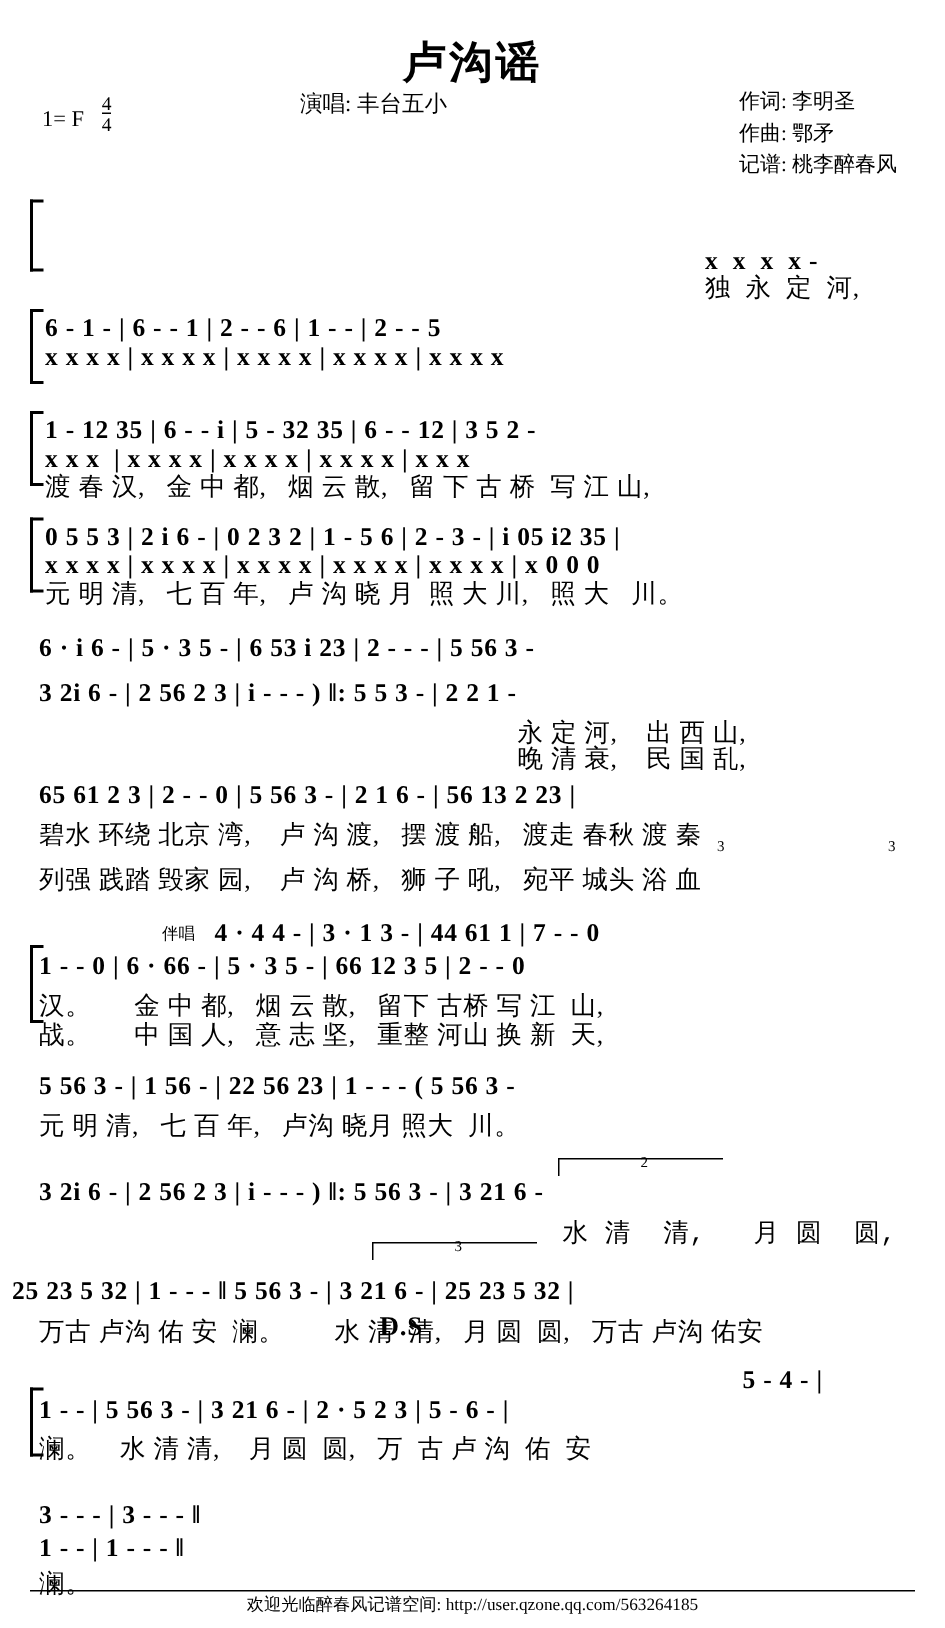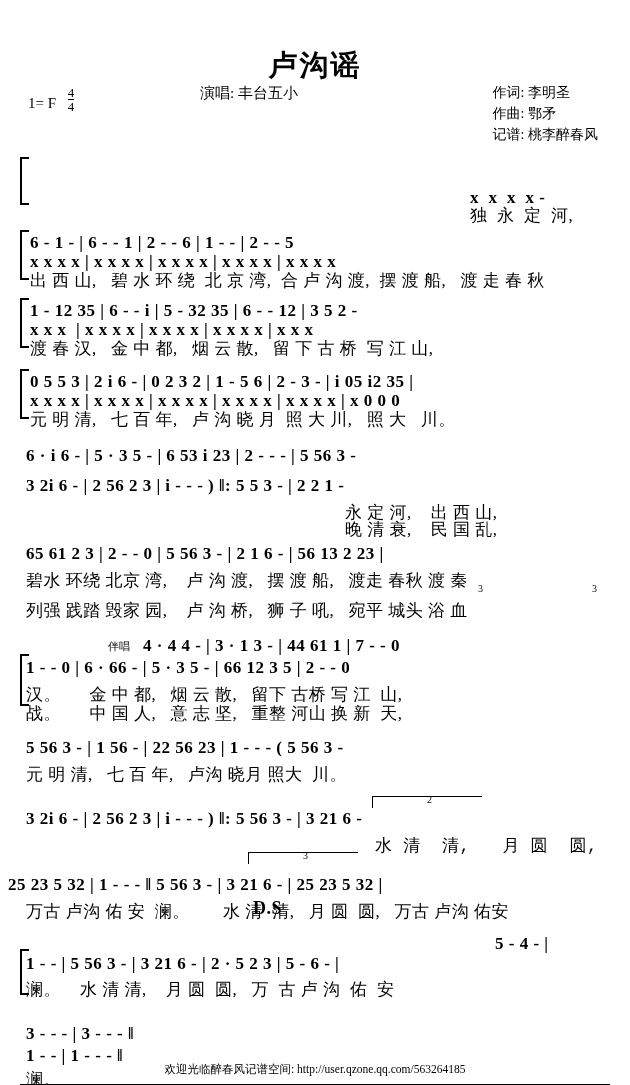--- a/index.html
+++ b/index.html
@@ -1,20 +1,20 @@
 <!DOCTYPE html>
 <html><head>
 <meta charset="utf-8">
 <style>
   html,body{margin:0;padding:0;background:#ffffff;}
   body{
     width:630px;height:1085px;position:relative;overflow:hidden;
     font-family:"Liberation Serif", serif;color:#000;
   }
-  .sheet{position:absolute;inset:0;margin-top:24px;}
+  .sheet{position:absolute;inset:0;}
 
   
   .title{
     position:absolute;top:22px;left:0;width:630px;text-align:center;
     font-size:29px;font-weight:bold;letter-spacing:2px;
     font-family:"Liberation Serif", serif;
   }
   .singer{
     position:absolute;top:60px;left:0;width:498px;text-align:center;
     font-size:15px;
@@ -80,21 +80,20 @@
     <div>记谱: 桃李醉春风</div>
   </div>
 
   <div class="bracket" style="left:20px;top:133px;height:44px;"></div>
   <div class="mline notes" style="left:470px;top:164px;">x  x  x  x -</div>
   <div class="mline lyr" style="left:470px;top:180px;">独  永  定  河,</div>
 
   <div class="bracket" style="left:20px;top:206px;height:46px;"></div>
   <div class="mline notes" style="left:30px;top:209px;">6 - 1 - | 6 - - 1 | 2 - - 6 | 1 - - | 2 - - 5</div>
   <div class="mline notes" style="left:30px;top:228px;">x x x x | x x x x | x x x x | x x x x | x x x x</div>
-  <div class="mline lyr" style="left:30px;top:245px;">出 西 山,   碧 水 环 绕  北 京 湾,  合 卢 沟 渡,  摆 渡 船,   渡 走 春 秋</div>
 
   <div class="bracket" style="left:20px;top:274px;height:46px;"></div>
   <div class="mline notes" style="left:30px;top:277px;">1 - 12 35 | 6 - - i | 5 - 32 35 | 6 - - 12 | 3 5 2 -</div>
   <div class="mline lyr" style="left:30px;top:313px;">渡 春 汉,   金 中 都,   烟 云 散,   留 下 古 桥  写 江 山,</div>
   <div class="mline notes" style="left:30px;top:296px;">x x x  | x x x x | x x x x | x x x x | x x x</div>
 
   <div class="bracket" style="left:20px;top:345px;height:46px;"></div>
   <div class="mline notes" style="left:30px;top:348px;">0 5 5 3 | 2 i 6 - | 0 2 3 2 | 1 - 5 6 | 2 - 3 - | i 05 i2 35 |</div>
   <div class="mline notes" style="left:30px;top:367px;">x x x x | x x x x | x x x x | x x x x | x x x x | x 0 0 0</div>
   <div class="mline lyr" style="left:30px;top:384px;">元 明 清,   七 百 年,   卢 沟 晓 月  照 大 川,   照 大   川。</div>

